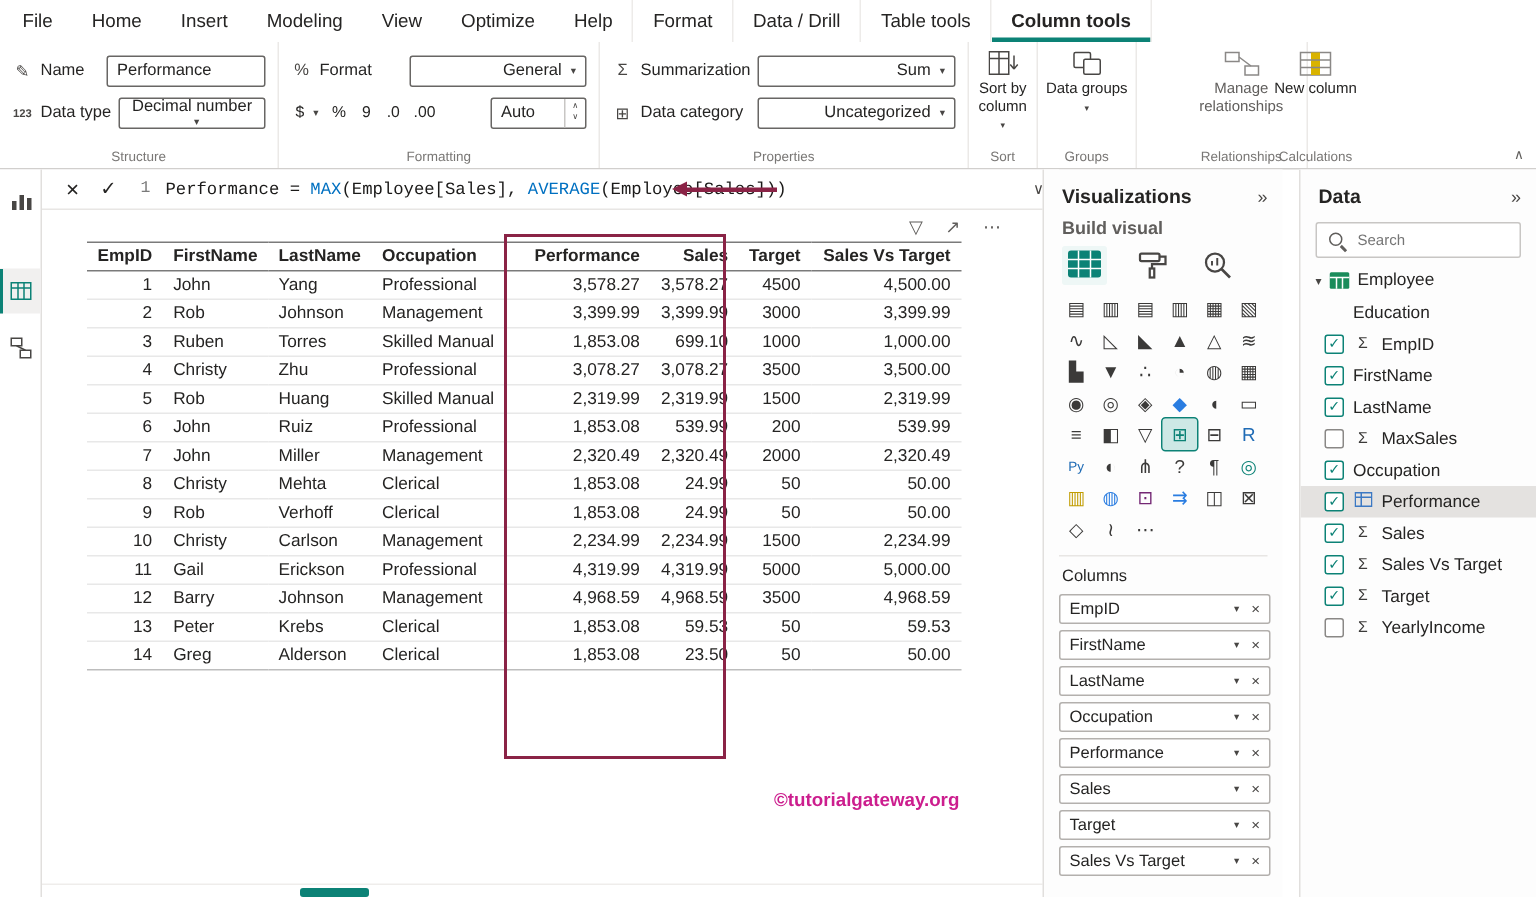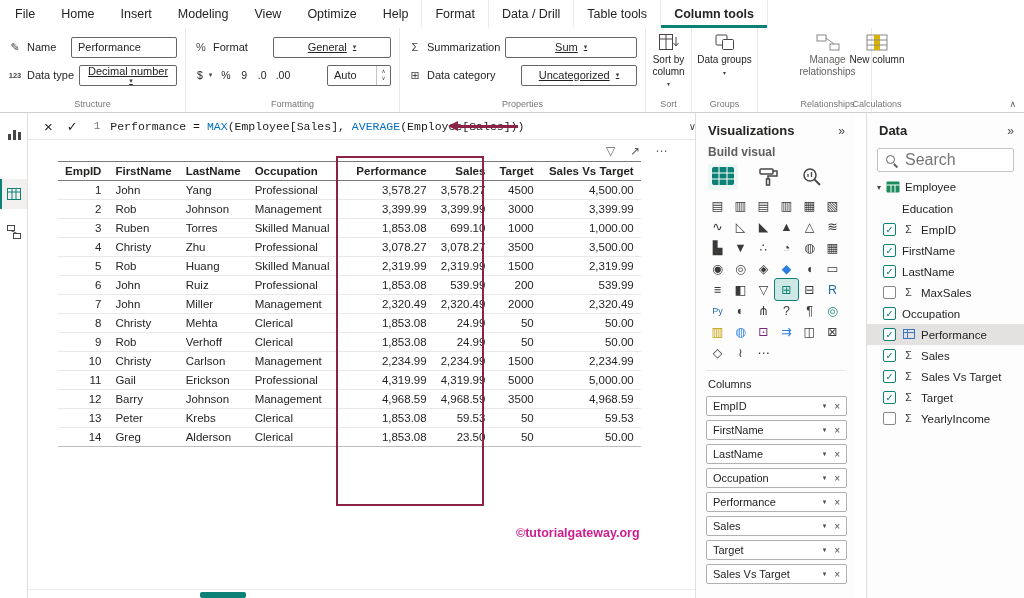--- a/index.html
+++ b/index.html
@@ -16,21 +16,21 @@
 
   
   .ribbon{position:absolute;top:28px;left:0;width:1024px;height:85px;background:#fff;border-bottom:1px solid #d1cfcd;}
   .rb-group{position:absolute;top:0;height:84px;border-right:1px solid #ebe9e7;}
   .rb-group-label{position:absolute;bottom:3px;left:0;right:0;text-align:center;font-size:9px;color:#797775;white-space:nowrap;}
   .rb-row{position:absolute;left:8px;right:8px;display:flex;align-items:center;gap:5px;height:22px;}
   .rb-lab{font-size:11px;color:#252423;white-space:nowrap;}
   .rb-ico{font-size:11px;color:#484644;width:14px;text-align:center;flex:0 0 14px;}
   .rb-ico.tiny{font-size:7.5px;font-weight:bold;}
   .rb-input,.rb-select{height:21px;border:1px solid #686664;background:#fff;border-radius:2px;font-size:11px;display:flex;align-items:center;padding:0 6px;margin-left:auto;color:#252423;}
-  .rb-select{justify-content:center;text-decoration:underline;}
+  .rb-select{justify-content:flex-end;}
   .sel-chev{font-size:7px;color:#484644;margin-left:6px;}
   .fmt-btns{display:flex;align-items:center;gap:3px;}
   .rb-btn-sm{min-width:15px;height:18px;padding:0 3px;font-size:10.5px;display:flex;align-items:center;justify-content:center;color:#252423;border-radius:2px;cursor:pointer;}
   .auto-box{margin-left:auto;width:64px;height:21px;border:1px solid #686664;border-radius:2px;background:#fff;display:flex;align-items:center;font-size:11px;padding-left:6px;}
   .auto-spin{margin-left:auto;width:14px;height:100%;border-left:1px solid #c8c6c4;display:flex;flex-direction:column;align-items:center;justify-content:center;font-size:5.5px;color:#484644;line-height:1.2;}
   .rb-bigbtn{position:absolute;top:6px;left:2px;right:2px;bottom:16px;display:flex;flex-direction:column;align-items:center;gap:3px;text-align:center;cursor:pointer;}
   .bb-label{font-size:10px;line-height:1.15;color:#252423;}
   .bb-label.dim{color:#605e5c;}
   .bb-chev{font-size:6px;color:#484644;}
   .ribbon-collapse{position:absolute;right:8px;bottom:3px;font-size:9px;color:#605e5c;cursor:pointer;}
@@ -99,21 +99,21 @@
   .columns-label{font-size:11px;color:#252423;padding:7px 0 6px 12px;}
   .wells{padding:0 8px 0 10px;display:flex;flex-direction:column;gap:4px;}
   .well{height:20px;background:#fff;border:1px solid #b3b0ad;border-radius:2px;display:flex;align-items:center;padding:0 6px;font-size:11px;color:#252423;cursor:pointer;}
   .well-label{flex:1;white-space:nowrap;overflow:hidden;}
   .well-chev{font-size:7px;color:#484644;margin-right:8px;}
   .well-close{font-size:10px;color:#484644;}
   .search-box{margin:10px 10px 0 10px;height:24px;border:1px solid #c8c6c4;border-radius:2px;background:#fff;display:flex;align-items:center;padding:0 7px;gap:6px;}
   .search-icon{position:relative;width:12px;height:12px;flex:0 0 12px;}
   .search-icon::before{content:'';position:absolute;left:1px;top:1px;width:7px;height:7px;border:1.4px solid #605e5c;border-radius:50%;}
   .search-icon::after{content:'';position:absolute;left:8.5px;top:8.5px;width:4.5px;height:1.6px;background:#605e5c;transform:rotate(45deg);transform-origin:left center;}
-  .search-input{border:none;outline:none;flex:1;min-width:0;background:transparent;font-size:16px;font-family:inherit;color:#252423;}
+  .search-input{border:none;outline:none;flex:1;min-width:0;background:transparent;font-size:10px;font-family:inherit;color:#252423;}
   .tree-row{display:flex;align-items:center;gap:5px;padding:9px 0 5px 10px;font-size:11.5px;cursor:pointer;}
   .tr-chev{font-size:8px;color:#484644;}
   .field-row{display:flex;align-items:center;gap:6px;height:21px;padding-left:16px;font-size:11.5px;color:#252423;cursor:pointer;}
   .field-row.selected{background:#e4e2e0;}
   .cb{width:13px;height:13px;border:1px solid #8a8886;border-radius:2px;background:#fff;display:flex;align-items:center;justify-content:center;font-size:9.5px;color:#0C8276;flex:0 0 13px;}
   .cb.checked{border-color:#0C8276;}
   .cb-spacer{width:13px;flex:0 0 13px;}
   .f-ico{font-size:10.5px;color:#3b3a39;width:13px;text-align:center;flex:0 0 13px;line-height:1;}
   .f-label{white-space:nowrap;}
 </style>
@@ -188,21 +188,21 @@
       <span class="rb-ico">Σ</span>
       <span class="rb-lab">Summarization</span>
       <div class="rb-select" style="width:132px;">
         <span>Sum</span>
         <span class="sel-chev">▾</span>
       </div>
     </div>
     <div class="rb-row" style="top:36px;">
       <span class="rb-ico">⊞</span>
       <span class="rb-lab">Data category</span>
-      <div class="rb-select" style="width:116px;">
+      <div class="rb-select" style="width:132px;">
         <span>Uncategorized</span>
         <span class="sel-chev">▾</span>
       </div>
     </div>
     <div class="rb-group-label">Properties</div>
   </div>
 
   <div class="rb-group g-sort">
     <div class="rb-bigbtn">
       <svg width="20" height="17" viewBox="0 0 20 17">

